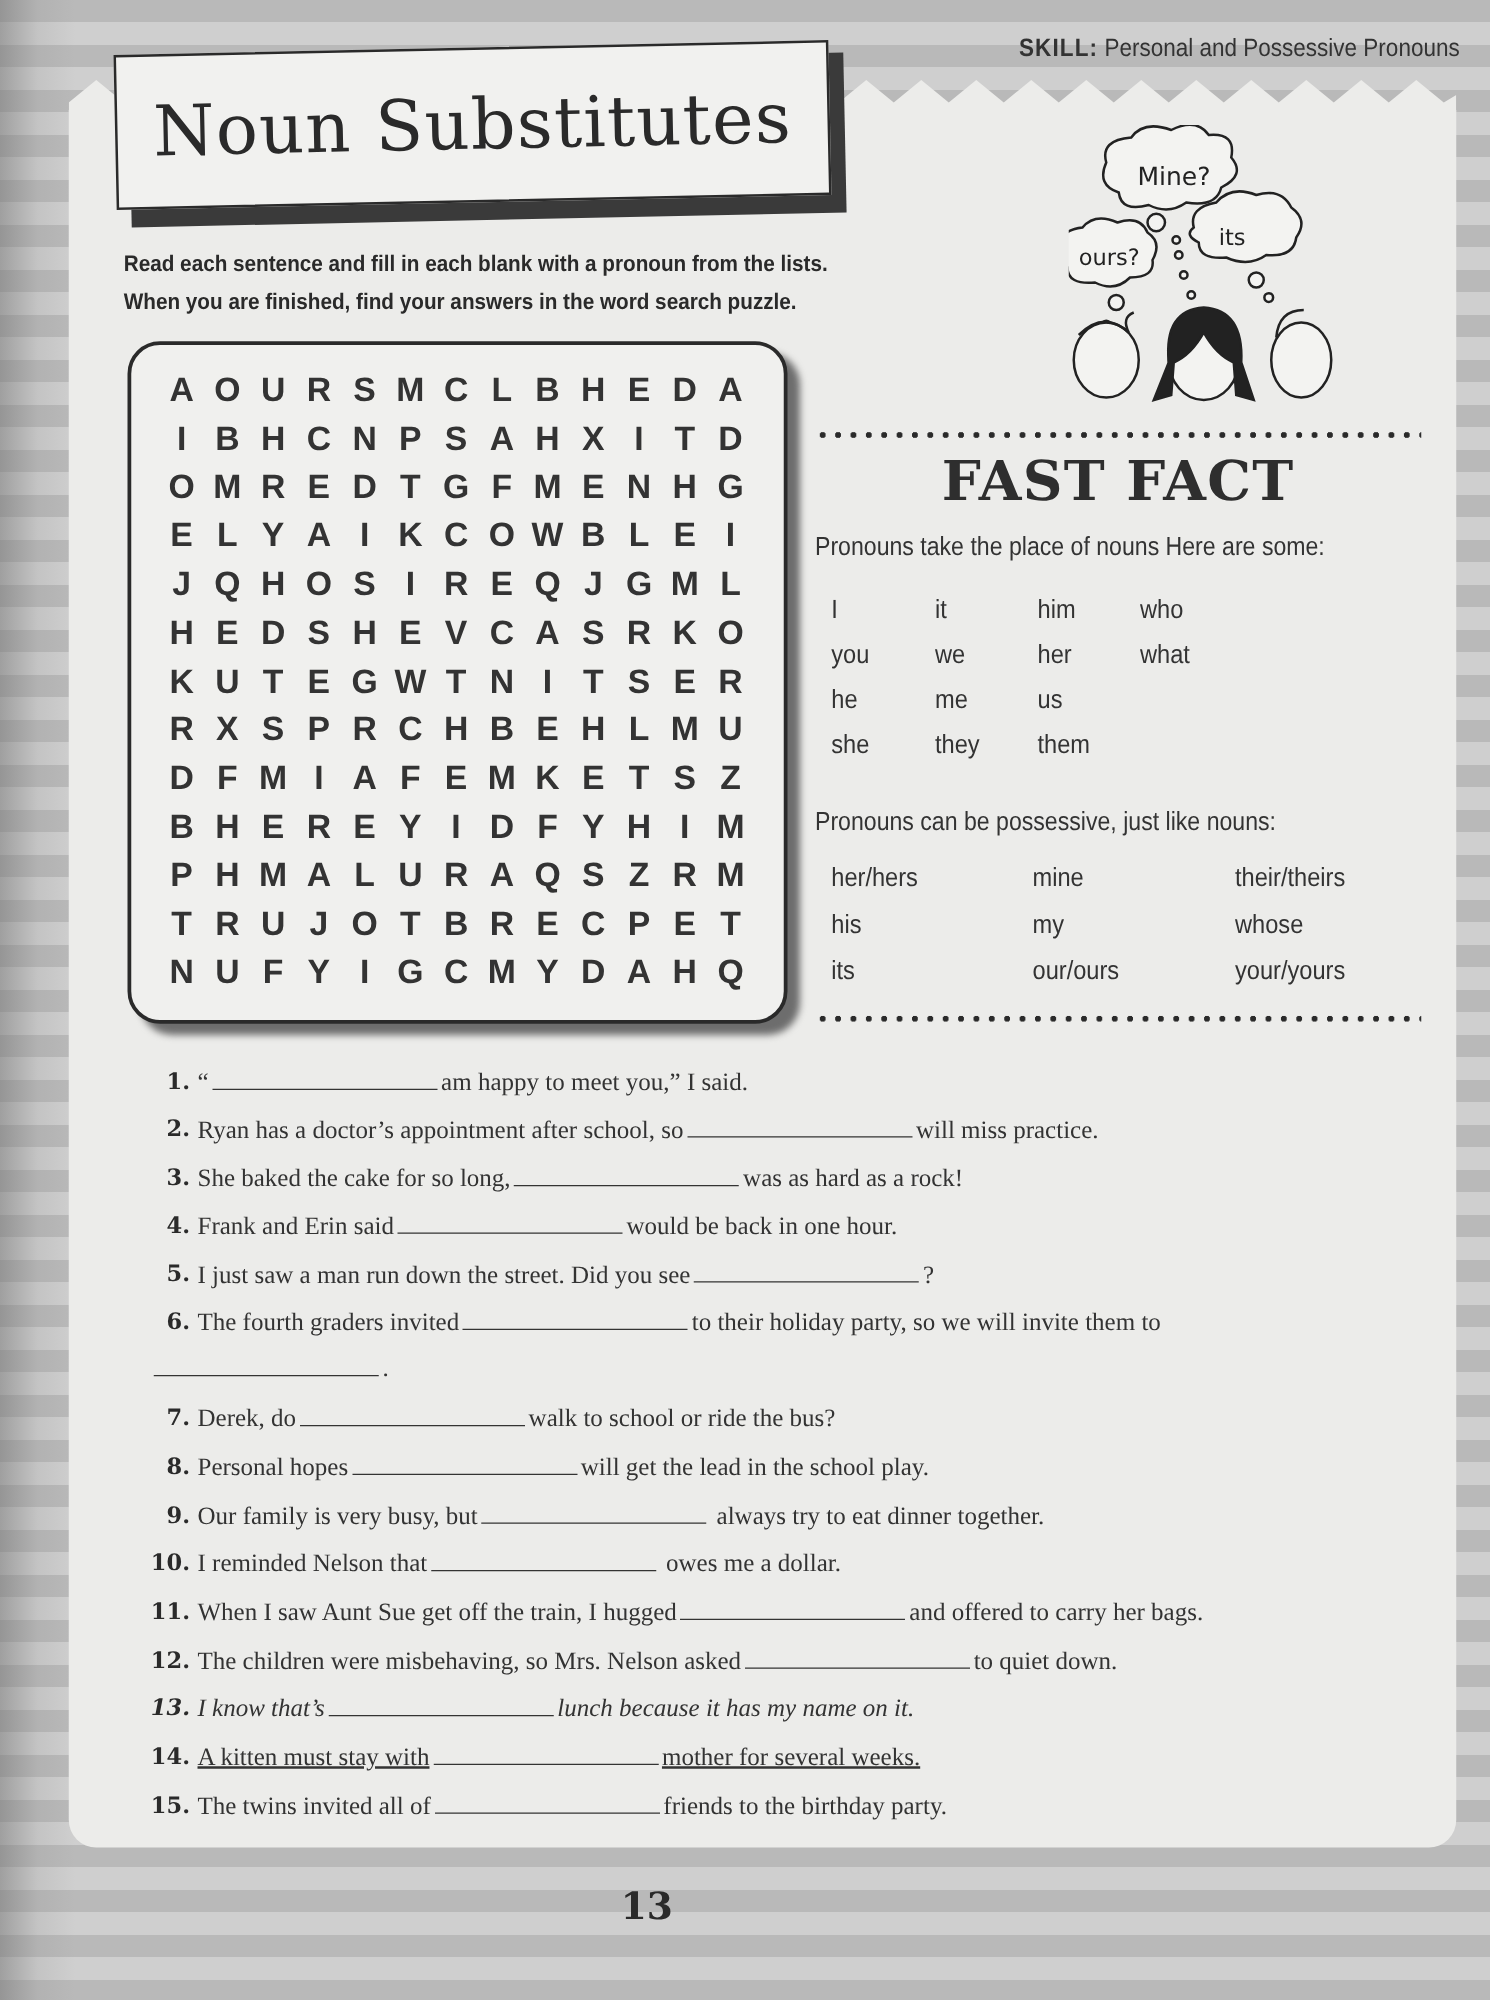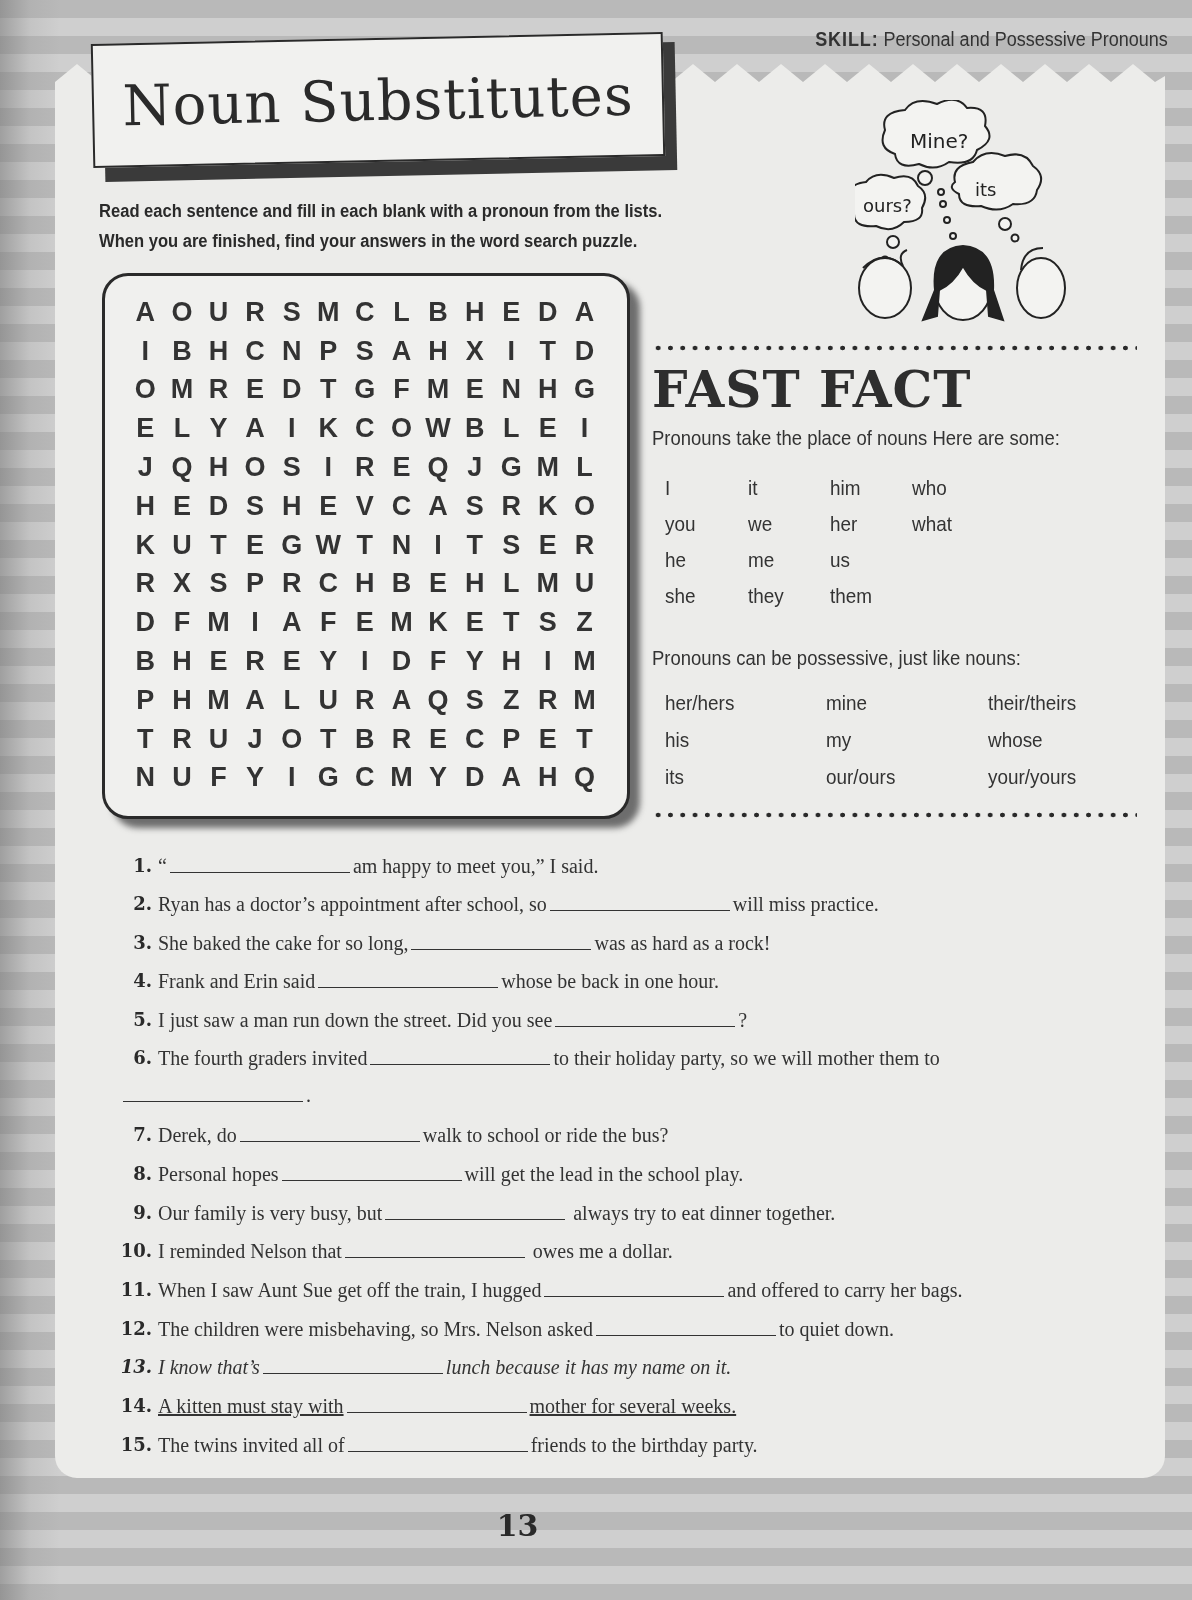--- a/index.html
+++ b/index.html
@@ -62,22 +62,22 @@
     font-family: "Liberation Sans", sans-serif; font-weight: bold;
     font-size: 27px; color: #333;
   }
   .cartoon { position: absolute; left: 855px; top: 100px; width: 260px; height: 235px; }
   .dots {
     position: absolute; left: 652px; width: 485px; height: 6px;
     background-image: radial-gradient(circle, #2a2a2a 2.2px, transparent 2.6px);
     background-size: 12.3px 6px; background-repeat: repeat-x;
   }
   .fast-title {
-    position: absolute; left: 652px; top: 360px; width: 485px; 
-    font-family: "DejaVu Serif", serif; font-weight: bold; font-size: 50px;
+    position: absolute; left: 652px; top: 360px; width: 485px; text-align: center;
+    font-family: "DejaVu Serif", serif; font-weight: bold; font-size: 44px;
     color: #2e2e2e; letter-spacing: 1px;
   }
   .fact-text {
     position: absolute; left: 664px;
     font-family: "Liberation Sans", sans-serif; font-size: 21px; color: #333;
     transform: scaleX(0.88); transform-origin: left top; white-space: nowrap;
   }
   .pgrid { position: absolute; font-family: "Liberation Sans", sans-serif; font-size: 21px; color: #333; }
   .pgrid .cell { position: absolute; white-space: nowrap; transform: scaleX(0.9); transform-origin: left top; }
   .sentences { position: absolute; left: 0; top: 0; }
@@ -380,23 +380,23 @@
     <span class="cell" style="left: 665px; top: 765px;">its</span>
     <span class="cell" style="left: 826px; top: 765px;">our/ours</span>
     <span class="cell" style="left: 988px; top: 765px;">your/yours</span>
   </div>
 <div class="dots" style="top:812px"></div>
 
 <div class="sentences" id="sentences">
     <div class="sent" style="top: 855px; left: 158px;"><span class="num">1.</span><span>“</span><span class="blank"></span><span>am happy to meet you,” I said.</span></div>
     <div class="sent" style="top: 893px; left: 158px;"><span class="num">2.</span><span>Ryan has a doctor’s appointment after school, so</span><span class="blank"></span><span>will miss practice.</span></div>
     <div class="sent" style="top: 932px; left: 158px;"><span class="num">3.</span><span>She baked the cake for so long,</span><span class="blank"></span><span>was as hard as a rock!</span></div>
-    <div class="sent" style="top: 970px; left: 158px;"><span class="num">4.</span><span>Frank and Erin said</span><span class="blank"></span><span>whose be back in one hour.</span></div>
+    <div class="sent" style="top: 970px; left: 158px;"><span class="num">4.</span><span>Frank and Erin said</span><span class="blank"></span><span>would be back in one hour.</span></div>
     <div class="sent" style="top: 1009px; left: 158px;"><span class="num">5.</span><span>I just saw a man run down the street. Did you see</span><span class="blank"></span><span>?</span></div>
-    <div class="sent" style="top: 1047px; left: 158px;"><span class="num">6.</span><span>The fourth graders invited</span><span class="blank"></span><span>to their holiday party, so we will mother them to</span></div>
+    <div class="sent" style="top: 1047px; left: 158px;"><span class="num">6.</span><span>The fourth graders invited</span><span class="blank"></span><span>to their holiday party, so we will invite them to</span></div>
     <div class="sent" style="top: 1084px; left: 120px;"><span></span><span class="blank"></span><span>.</span></div>
     <div class="sent" style="top: 1124px; left: 158px;"><span class="num">7.</span><span>Derek, do</span><span class="blank"></span><span>walk to school or ride the bus?</span></div>
     <div class="sent" style="top: 1163px; left: 158px;"><span class="num">8.</span><span>Personal hopes</span><span class="blank"></span><span>will get the lead in the school play.</span></div>
     <div class="sent" style="top: 1202px; left: 158px;"><span class="num">9.</span><span>Our family is very busy, but</span><span class="blank"></span><span> always try to eat dinner together.</span></div>
     <div class="sent" style="top: 1240px; left: 158px;"><span class="num">10.</span><span>I reminded Nelson that</span><span class="blank"></span><span> owes me a dollar.</span></div>
     <div class="sent" style="top: 1279px; left: 158px;"><span class="num">11.</span><span>When I saw Aunt Sue get off the train, I hugged</span><span class="blank"></span><span>and offered to carry her bags.</span></div>
     <div class="sent" style="top: 1318px; left: 158px;"><span class="num">12.</span><span>The children were misbehaving, so Mrs. Nelson asked</span><span class="blank"></span><span>to quiet down.</span></div>
     <div class="sent" style="top: 1356px; left: 158px; font-style: italic;"><span class="num">13.</span><span>I know that’s</span><span class="blank"></span><span>lunch because it has my name on it.</span></div>
     <div class="sent" style="top: 1395px; left: 158px; text-decoration: underline;"><span class="num">14.</span><span>A kitten must stay with</span><span class="blank"></span><span>mother for several weeks.</span></div>
     <div class="sent" style="top: 1434px; left: 158px;"><span class="num">15.</span><span>The twins invited all of</span><span class="blank"></span><span>friends to the birthday party.</span></div>

